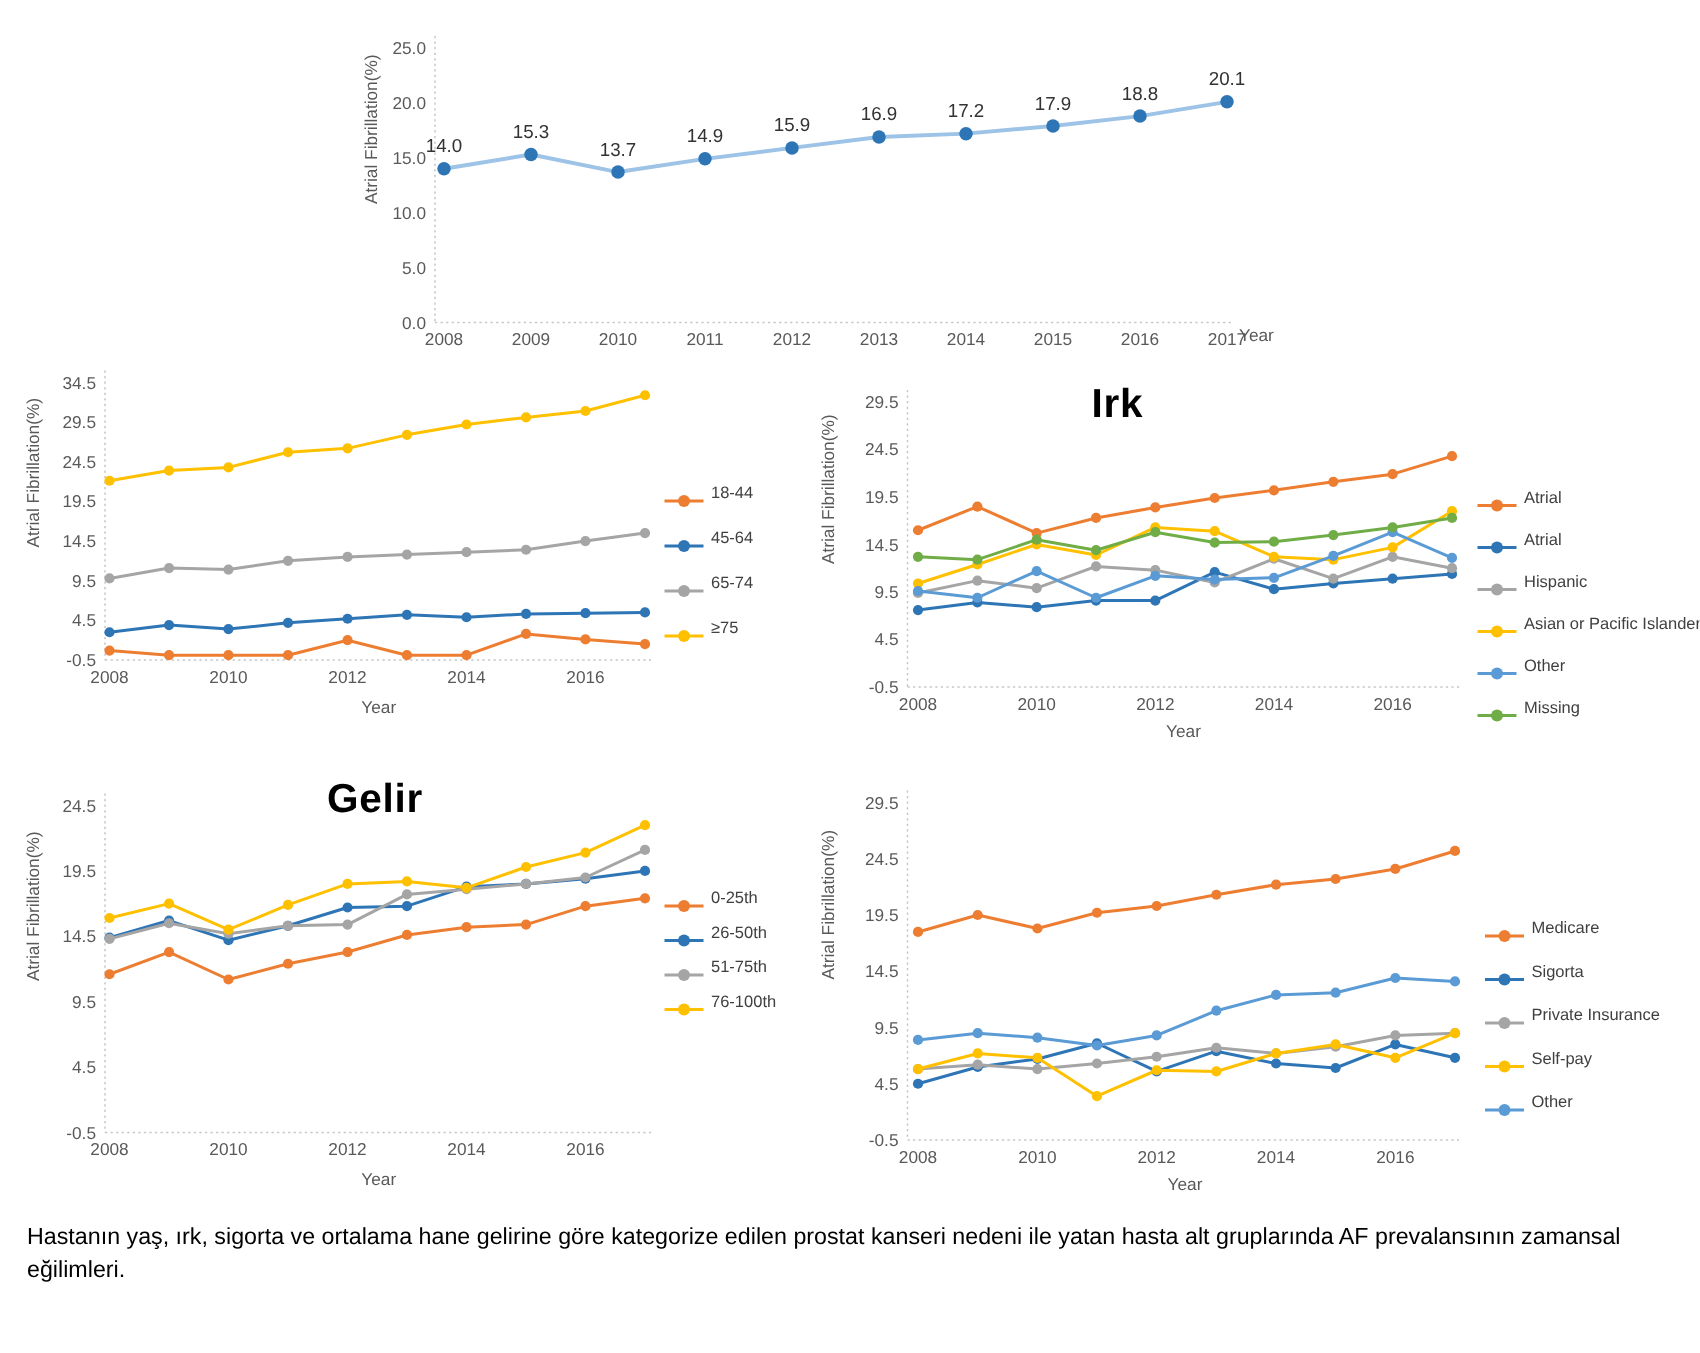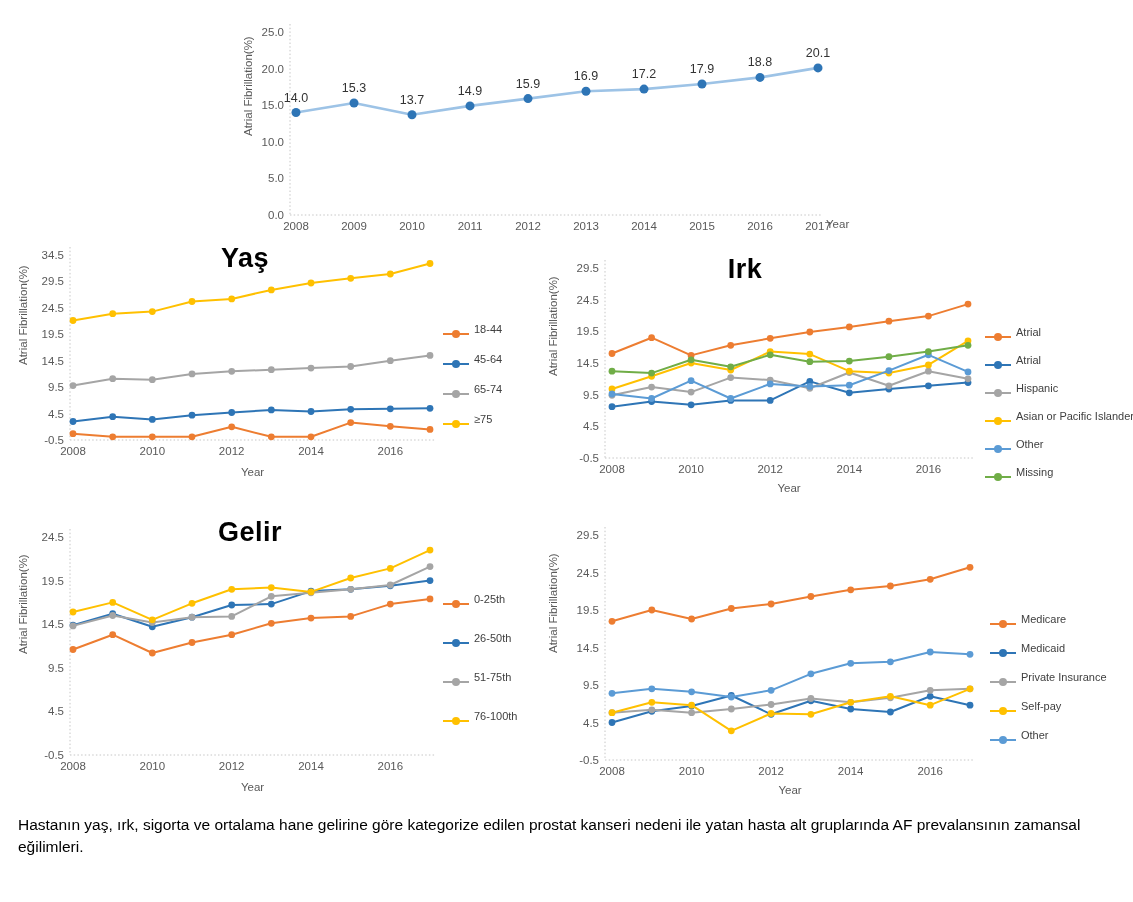--- a/index.html
+++ b/index.html
@@ -31,21 +31,21 @@
   .c1 .legend{left:428px;top:76px;row-gap:14px;}
   .c2{left:545px;top:250px;width:588px;height:255px;}
   .c2 .title{left:60px;top:4px;width:280px;}
   .c2 .ylabel{left:2px;top:20px;height:112px;}
   .c2 .xlabel{left:60px;top:232px;width:368px;}
   .c2 .legend{left:440px;top:72px;row-gap:12px;}
   .c3{left:15px;top:515px;width:505px;height:290px;}
   .c3 .title{left:85px;top:2px;width:300px;}
   .c3 .ylabel{left:2px;top:30px;height:118px;}
   .c3 .xlabel{left:55px;top:266px;width:365px;}
-  .c3 .legend{left:428px;top:74px;row-gap:23px;}
+  .c3 .legend{left:428px;top:74px;row-gap:7px;}
   .c4{left:545px;top:515px;width:588px;height:292px;}
   .c4 .title{left:65px;top:6px;width:300px;}
   .c4 .ylabel{left:2px;top:28px;height:120px;}
   .c4 .xlabel{left:60px;top:269px;width:370px;}
   .c4 .legend{left:445px;top:94px;row-gap:13px;}
 </style>
 </head>
 <body>
 
 <div class="page">
@@ -90,21 +90,20 @@
         <text class="plabel" x="404" y="66.1" text-anchor="middle">17.2</text>
         <text class="plabel" x="462" y="61.0" text-anchor="middle">17.9</text>
         <text class="plabel" x="520" y="54.4" text-anchor="middle">18.8</text>
         <text class="plabel" x="578" y="44.9" text-anchor="middle">20.1</text>
       </svg>
     <div class="ylabel">Atrial Fibrillation(%)</div>
     <div class="xlabel">Year</div>
   </section>
 
   <section class="chart c1">
-    <div class="title">Yaş</div>
     <svg width="505" height="255" viewBox="0 0 505 255">
         <line class="axis" x1="55" y1="4" x2="55" y2="197"></line>
         <line class="axis" x1="55" y1="197" x2="420" y2="197"></line>
         <text class="tick" x="49" y="201" text-anchor="end">-0.5</text>
         <text class="tick" x="49" y="174.57142857142856" text-anchor="end">4.5</text>
         <text class="tick" x="49" y="148.14285714285714" text-anchor="end">9.5</text>
         <text class="tick" x="49" y="121.71428571428571" text-anchor="end">14.5</text>
         <text class="tick" x="49" y="95.28571428571428" text-anchor="end">19.5</text>
         <text class="tick" x="49" y="68.85714285714286" text-anchor="end">24.5</text>
         <text class="tick" x="49" y="42.42857142857143" text-anchor="end">29.5</text>
@@ -484,21 +483,21 @@
         <div class="lg-item">
           <span class="lg-line" style="background:#ED7D31">
             <span class="lg-dot" style="background:#ED7D31"></span>
           </span>
           <span class="lg-label">Medicare</span>
         </div>
         <div class="lg-item">
           <span class="lg-line" style="background:#2E75B6">
             <span class="lg-dot" style="background:#2E75B6"></span>
           </span>
-          <span class="lg-label">Medicaid</span>
+          <span class="lg-label">Sigorta</span>
         </div>
         <div class="lg-item">
           <span class="lg-line" style="background:#A5A5A5">
             <span class="lg-dot" style="background:#A5A5A5"></span>
           </span>
           <span class="lg-label">Private Insurance</span>
         </div>
         <div class="lg-item">
           <span class="lg-line" style="background:#FFC000">
             <span class="lg-dot" style="background:#FFC000"></span>

